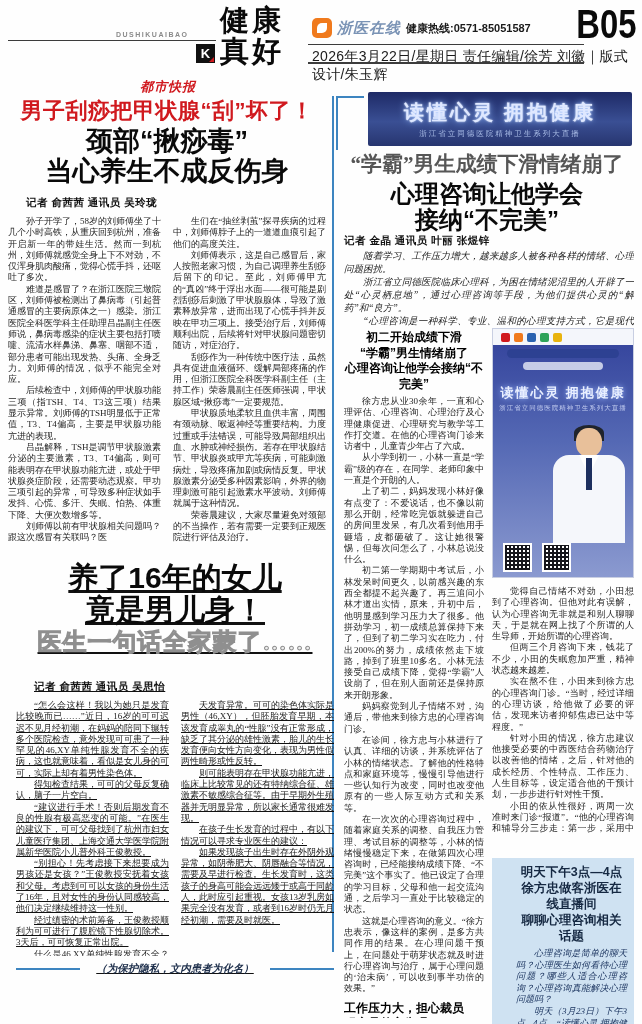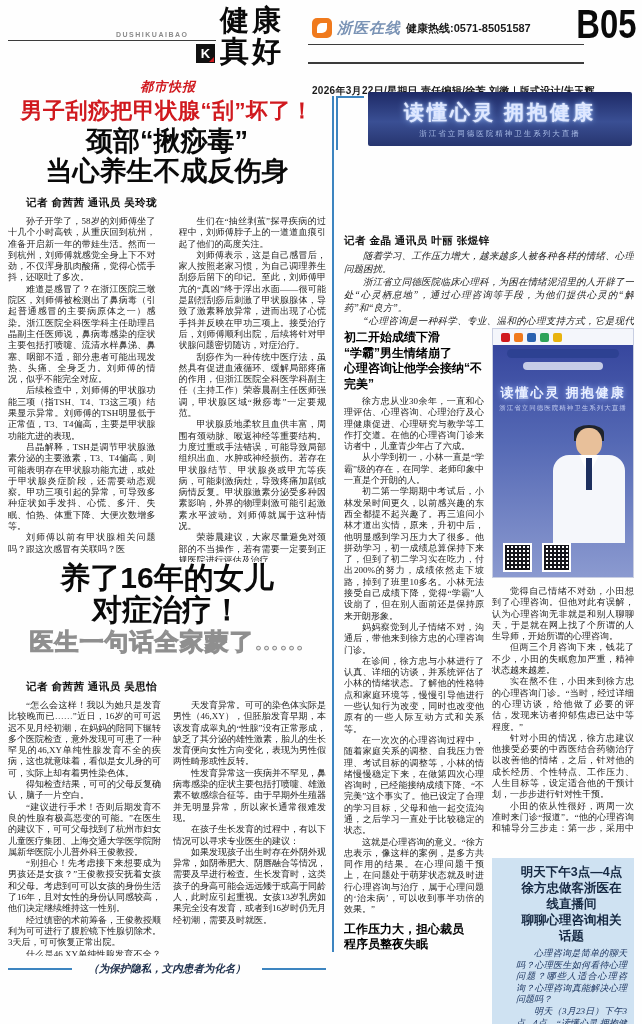--- a/index.html
+++ b/index.html
@@ -15,21 +15,21 @@
          display:flex;align-items:center;justify-content:center;}
   .k-box i{position:absolute;right:1px;bottom:1px;width:0;height:0;
            border-left:5px solid transparent;border-bottom:5px solid #d0191e;}
   .masthead{font-size:29px;font-weight:700;line-height:31px;letter-spacing:3px;color:#0a0a0a;}
   .zheyi{display:flex;align-items:center;gap:5px;}
   .zheyi-icon{width:20px;height:20px;background:#f07a1d;border-radius:5px;position:relative;}
   .zheyi-icon::after{content:"";position:absolute;left:5px;top:5px;width:10px;height:10px;
          background:#fff;border-radius:50% 0 50% 0;}
   .zheyi-name{font-size:15px;font-weight:800;color:#7a93b5;font-style:italic;letter-spacing:1px;}
   .hotline{font-size:11px;color:#1a1a1a;font-weight:600;}
-  .dateline{font-size:10px;font-weight:700;color:#1a1a1a;letter-spacing:.3px;margin-top:36px;}
+  .dateline{font-size:14px;font-weight:400;color:#1a1a1a;letter-spacing:.3px;}
   .b05{font-size:40px;font-weight:800;color:#0a0a0a;transform:scaleX(.82);transform-origin:right;}
 
   
   .bodytext{font-family:"Liberation Serif","DejaVu Serif",serif;font-size:9px;line-height:11.3px;
             text-align:justify;color:#1d1d1d;overflow:hidden;}
   .bodytext p{margin:0;text-indent:2em;}
   .cols{display:flex;gap:12px;}
   .col{flex:1;overflow:hidden;}
   .byline{font-size:10.5px;font-weight:700;color:#111;letter-spacing:.5px;}
 
@@ -123,92 +123,98 @@
 
   <div class="abs b05" style="right:6px;top:2px;">B05</div>
 
   <div class="abs divider-v" style="left:332px;top:96px;height:856px;"></div>
 
   <section class="abs" style="left:8px;top:96px;width:318px;">
     <h1 class="hl-red">男子刮痧把甲状腺“刮”坏了！</h1>
     <div class="hl-big">颈部“揪痧毒”</div>
     <div class="hl-big">当心养生不成反伤身</div>
     <div class="byline" style="margin:10px 0 6px 18px;">记者 俞茜茜 通讯员 吴玲珑</div>
-    <div class="cols" style="height:346px;gap:23px;">
+    <div class="cols" style="height:346px;">
       <div class="col bodytext">
           <p>孙子开学了，58岁的刘师傅坐了十几个小时高铁，从重庆回到杭州，准备开启新一年的带娃生活。然而一到杭州，刘师傅就感觉全身上下不对劲，不仅浑身肌肉酸痛，觉得心慌手抖，还呕吐了多次。</p>
           <p>难道是感冒了？在浙江医院三墩院区，刘师傅被检测出了鼻病毒（引起普通感冒的主要病原体之一）感染。浙江医院全科医学科主任助理吕晶副主任医师说，鼻病毒感染的症状主要包括打喷嚏、流清水样鼻涕、鼻塞、咽部不适，部分患者可能出现发热、头痛、全身乏力。刘师傅的情况，似乎不能完全对应。</p>
           <p>后续检查中，刘师傅的甲状腺功能三项（指TSH、T4、T3这三项）结果显示异常。刘师傅的TSH明显低于正常值，T3、T4偏高，主要是甲状腺功能亢进的表现。</p>
           <p>吕晶解释，TSH是调节甲状腺激素分泌的主要激素，T3、T4偏高，则可能表明存在甲状腺功能亢进，或处于甲状腺炎症阶段，还需要动态观察。甲功三项引起的异常，可导致多种症状如手发抖、心慌、多汗、失眠、怕热、体重下降、大便次数增多等。</p>
           <p>刘师傅以前有甲状腺相关问题吗？跟这次感冒有关联吗？医</p>
         </div>
       <div class="col bodytext">
           <p>生们在“抽丝剥茧”探寻疾病的过程中，刘师傅脖子上的一道道血痕引起了他们的高度关注。</p>
           <p>刘师傅表示，这是自己感冒后，家人按照老家习惯，为自己调理养生刮痧后留下的印记。至此，刘师傅甲亢的“真凶”终于浮出水面——很可能是剧烈刮痧后刺激了甲状腺腺体，导致了激素释放异常，进而出现了心慌手抖并反映在甲功三项上。接受治疗后，刘师傅顺利出院，后续将针对甲状腺问题密切随访，对症治疗。</p>
           <p>刮痧作为一种传统中医疗法，虽然具有促进血液循环、缓解局部疼痛的作用，但浙江医院全科医学科副主任（主持工作）荣蓉晨副主任医师强调，甲状腺区域“揪痧毒”一定要规范。</p>
           <p>甲状腺质地柔软且血供丰富，周围有颈动脉、喉返神经等重要结构。力度过重或手法错误，可能导致局部组织出血、水肿或神经损伤。若存在甲状腺结节、甲状腺炎或甲亢等疾病，可能刺激病灶，导致疼痛加剧或病情反复。甲状腺激素分泌受多种因素影响，外界的物理刺激可能引起激素水平波动。刘师傅就属于这种情况。</p>
           <p>荣蓉晨建议，大家尽量避免对颈部的不当操作，若有需要一定要到正规医院进行评估及治疗。</p>
         </div>
     </div>
   </section>
 
-  <section class="abs" style="left:8px;top:562px;width:318px;">
+  <section class="abs" style="left:16px;top:562px;width:318px;text-decoration:underline;">
     <div class="hl-huge">养了16年的女儿</div>
-    <div class="hl-huge">对症治疗！</div>
+    <div class="hl-huge">竟是男儿身！</div>
     <div class="hl-outline">医生一句话全家蒙了……</div>
     <div class="byline" style="margin:22px 0 6px 18px;">记者 俞茜茜 通讯员 吴思怡</div>
     <div class="cols" style="height:256px;">
       <div class="col bodytext">
           <p>“怎么会这样！我以为她只是发育比较晚而已……”近日，16岁的可可迟迟不见月经初潮，在妈妈的陪同下辗转多个医院检查，意外发现可可患了一种罕见的46,XY单纯性腺发育不全的疾病，这也就意味着，看似是女儿身的可可，实际上却有着男性染色体。</p>
           <p>得知检查结果，可可的父母反复确认，脑子一片空白。</p>
           <p>“建议进行手术！否则后期发育不良的性腺有极高恶变的可能。”在医生的建议下，可可父母找到了杭州市妇女儿童医疗集团、上海交通大学医学院附属新华医院小儿普外科王俊教授。</p>
           <p>“别担心！先考虑接下来想要成为男孩还是女孩？”王俊教授安抚着女孩和父母。考虑到可可以女孩的身份生活了16年，且对女性的身份认同感较高，他们决定继续维持这一性别。</p>
           <p>经过缜密的术前筹备，王俊教授顺利为可可进行了腹腔镜下性腺切除术。3天后，可可恢复正常出院。</p>
           <p>什么是46,XY单纯性腺发育不全？王俊教授介绍，这是一种先</p>
         </div>
       <div class="col bodytext">
           <p>天发育异常。可可的染色体实际是男性（46,XY），但胚胎发育早期，本该发育成睾丸的“性腺”没有正常形成，缺乏了其分泌的雄性激素，胎儿的生长发育便向女性方向变化，表现为男性假两性畸形或性反转。</p>
-          <p>性发育异常这一疾病并不罕见，鼻病毒感染的症状主要包括打喷嚏、雄激素不敏感综合征等。由于早期外生殖器并无明显异常，所以家长通常很难发现。</p>
+          <p>则可能表明存在甲状腺功能亢进，临床上比较常见的还有特纳综合征、雄激素不敏感综合征等。由于早期外生殖器并无明显异常，所以家长通常很难发现。</p>
           <p>在孩子生长发育的过程中，有以下情况可以寻求专业医生的建议：</p>
           <p>如果发现孩子出生时存在外阴外观异常，如阴蒂肥大、阴唇融合等情况，需要及早进行检查。生长发育时，这类孩子的身高可能会远远矮于或高于同龄人，此时应引起重视。女孩13岁乳房如果完全没有发育，或者到16岁时仍无月经初潮，需要及时就医。</p>
         </div>
     </div>
     <div class="privacy" style="margin-top:6px;">
       <span class="pline"></span>
       <span class="ptext">（为保护隐私，文内患者为化名）</span>
       <span class="pline"></span>
     </div>
   </section>
 
   <div class="abs bracket-h" style="left:336px;top:96px;"></div>
   <div class="abs bracket-v" style="left:336px;top:96px;"></div>
 
   <div class="abs banner" style="left:368px;top:92px;width:264px;height:54px;">
     <div class="banner-title">读懂心灵 拥抱健康</div>
     <div class="banner-sub">浙江省立同德医院精神卫生系列大直播</div>
   </div>
 
+  <div class="abs" style="left:340px;top:150px;width:294px;">
+    <div class="hl-gray">“学霸”男生成绩下滑情绪崩了</div>
+    <div class="hl-rblack" style="margin-top:3px;">心理咨询让他学会</div>
+    <div class="hl-rblack">接纳“不完美”</div>
+  </div>
 
   <div class="abs byline" style="left:344px;top:234px;">记者 金晶 通讯员 叶丽 张煜锌</div>
 
   <div class="abs intro" style="left:344px;top:250px;width:290px;height:78px;">
       <p>随着学习、工作压力增大，越来越多人被各种各样的情绪、心理问题困扰。</p>
       <p>浙江省立同德医院临床心理科，为困在情绪泥沼里的人开辟了一处“心灵栖息地”，通过心理咨询等手段，为他们提供心灵的“解药”和“良方”。</p>
       <p>“心理咨询是一种科学、专业、温和的心理支持方式，它是现代人维护心理健康、解决心理问题、完善人格的重要途径。”浙江省立同德医院临床心理科主任徐方忠主任技师说道。</p>
     </div>
 
   <div class="abs" style="left:344px;top:330px;width:140px;height:688px;overflow:hidden;">
-    <div class="sec-head" style="margin-top:0;">
+    <div class="sec-head" style="margin-top:0;text-align:center;">
         <div>初二开始成绩下滑</div>
         <div>“学霸”男生情绪崩了</div>
         <div>心理咨询让他学会接纳“不完美”</div>
       </div>
     <div class="bodytext">
         <p>徐方忠从业30余年，一直和心理评估、心理咨询、心理治疗及心理健康促进、心理研究与教学等工作打交道。在他的心理咨询门诊来访者中，儿童青少年占了六成。</p>
         <p>从小学到初一，小林一直是“学霸”级的存在，在同学、老师印象中一直是个开朗的人。</p>
+        <p>上了初二，妈妈发现小林好像有点变了：不爱说话，也不像以前那么开朗，经常吃完饭就躲进自己的房间里发呆，有几次看到他用手砸墙，皮都砸破了。这让她很警惕，但每次问怎么了，小林总说没什么。</p>
         <p>初二第一学期期中考试后，小林发呆时间更久，以前感兴趣的东西全都提不起兴趣了。再三追问小林才道出实情，原来，升初中后，他明显感到学习压力大了很多。他拼劲学习，初一成绩总算保持下来了，但到了初二学习实在吃力，付出200%的努力，成绩依然走下坡路，掉到了班里10多名。小林无法接受自己成绩下降，觉得“学霸”人设崩了，但在别人面前还是保持原来开朗形象。</p>
         <p>妈妈察觉到儿子情绪不对，沟通后，带他来到徐方忠的心理咨询门诊。</p>
         <p>在诊间，徐方忠与小林进行了认真、详细的访谈，并系统评估了小林的情绪状态。了解他的性格特点和家庭环境等，慢慢引导他进行一些认知行为改变，同时也改变他原有的一些人际互动方式和关系等。</p>
         <p>在一次次的心理咨询过程中，随着家庭关系的调整、自我压力管理、考试目标的调整等，小林的情绪慢慢稳定下来，在做第四次心理咨询时，已经能接纳成绩下降、“不完美”这个事实了。他已设定了合理的学习目标，父母和他一起交流沟通，之后学习一直处于比较稳定的状态。</p>
         <p>这就是心理咨询的意义。“徐方忠表示，像这样的案例，是多方共同作用的结果。在心理问题干预上，在问题处于萌芽状态就及时进行心理咨询与治疗，属于心理问题的‘治未病’，可以收到事半功倍的效果。”</p>
       </div>
     <div class="sec-head">
         <div>工作压力大，担心裁员</div>
         <div>程序员整夜失眠</div>
       </div>

